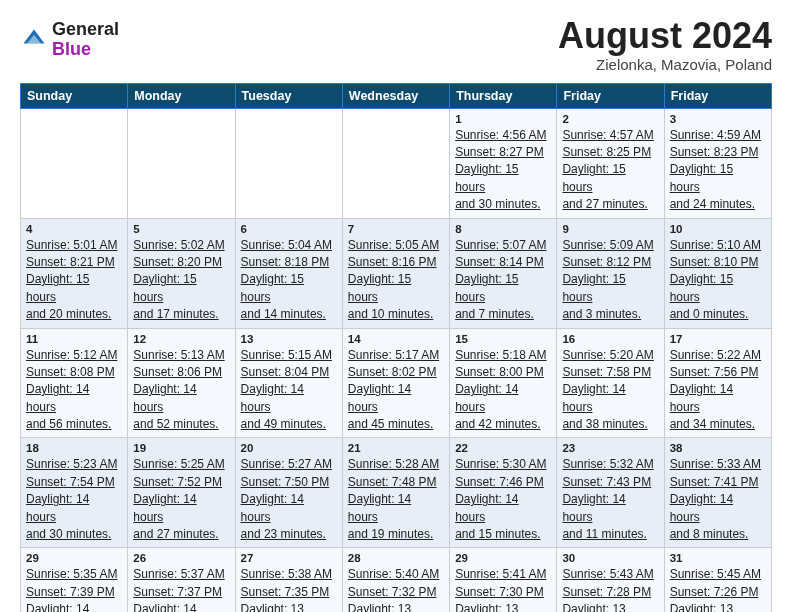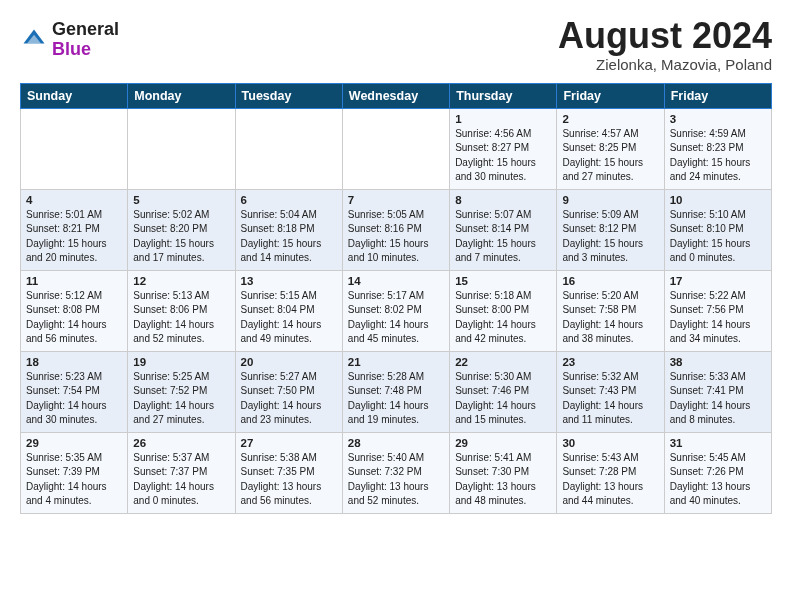--- a/index.html
+++ b/index.html
@@ -84,23 +84,24 @@
     .calendar thead tr th {
       background: #0c4a6e;
     }
     .day-number {
       font-weight: bold;
       font-size: 11.5px;
       margin-bottom: 2px;
       display: block;
     }
     .day-info {
-      font-size: 10px;
+      font-size: 12px;
       line-height: 1.45;
       color: #222;
+      text-decoration: underline;
     }
     .empty-cell {
       background: #fff !important;
     }
     
     .row-odd td { background: #f5f8fc; }
     .row-even td { background: #e8eef7; }
   </style>
 </head>
 <body>

